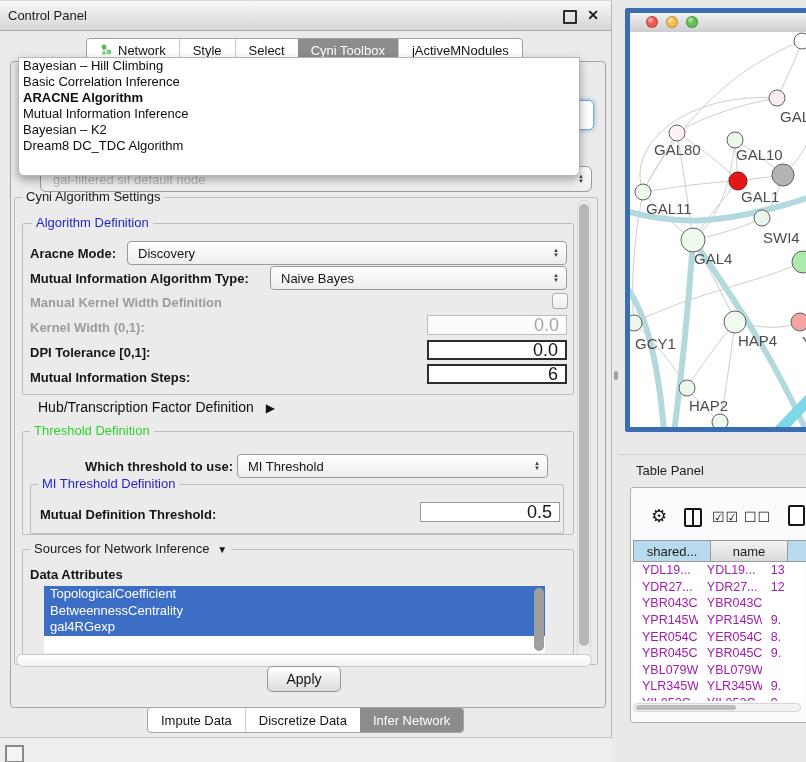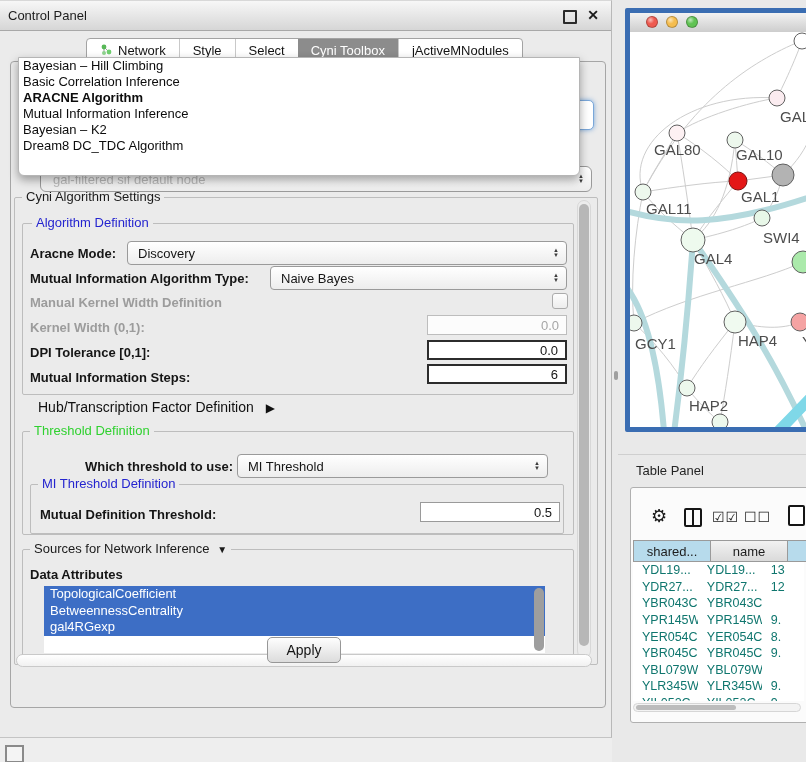--- a/index.html
+++ b/index.html
@@ -49,21 +49,21 @@
   .gt-black{color:#1a1a1a;} .gt-blue{color:#2424cf;} .gt-green{color:#2fd12f;}
 
   .lbl{position:absolute;font-size:13px;font-weight:bold;color:#151515;white-space:nowrap;}
   .lbl.dis{color:#9c9c9c;}
 
   .combo{position:absolute;height:24px;box-sizing:border-box;background:linear-gradient(#ffffff,#ededed);
          border:1px solid #9a9a9a;border-radius:4px;font-size:13px;display:flex;align-items:center;
          padding:0 24px 0 10px;cursor:pointer;}
   .stepper{position:absolute;right:7px;top:50%;transform:translateY(-50%);display:flex;flex-direction:column;
            align-items:center;font-size:6px;line-height:5px;color:#3c3c3c;}
-  .tfield{position:absolute;height:20px;box-sizing:border-box;background:#fff;font-size:13px;
+  .tfield{position:absolute;height:20px;box-sizing:border-box;background:#fff;font-size:18px;
           display:flex;align-items:center;justify-content:flex-end;padding:0 7px;}
   .tfield.dark{border:2px solid #2c2c2c;}
   .tfield.dis{border:1px solid #bdbdbd;color:#a6a6a6;background:#fcfcfc;}
   .tfield.etch{border:1px solid #9a9a9a;padding-left:44px;}
   .checkbox{position:absolute;width:14px;height:14px;border:1px solid #ababab;border-radius:3px;
             background:linear-gradient(#fdfdfd,#ededed);}
 
   #hub-row{left:30px;top:398px;font-size:14px;color:#101010;font-weight:normal;margin-left:8px;}
   #hub-arrow{font-size:12px;margin-left:8px;}
   #src-arrow{font-size:10px;margin-left:4px;}
@@ -73,21 +73,21 @@
   .attr-item{height:16.5px;line-height:16.5px;background:#3d6ec5;color:#fff;font-size:13px;padding-left:6px;}
   #attr-scroll{left:534px;top:587px;width:10px;height:63px;background:#9e9e9e;border-radius:5px;}
 
   
   #v-scroll-track{left:577px;top:199px;width:14px;height:458px;background:#ececec;
                   border:1px solid #d8d8d8;border-radius:7px;box-sizing:border-box;}
   #v-scroll-thumb{left:579px;top:203px;width:10px;height:442px;background:#b7b7b7;border-radius:5px;}
   #h-scroll-pill{left:16px;top:653px;width:576px;height:13px;border:1px solid #c9c9c9;border-radius:7px;
                  background:linear-gradient(#ffffff,#f1f1f1);box-sizing:border-box;}
 
-  #apply-btn{left:267px;top:636px;width:72px;height:24px;border:1px solid #979797;border-radius:5px;
+  #apply-btn{left:267px;top:665px;width:72px;height:24px;border:1px solid #979797;border-radius:5px;
              background:linear-gradient(#fefefe,#dcdcdc);font-size:14px;color:#141414;
              display:flex;align-items:center;justify-content:center;cursor:pointer;}
 
   #dock-icon{left:5px;top:745px;width:15px;height:14px;border:2px solid #8a8a8a;background:#f4f4f4;}
 
   
   #right-bg{left:612px;top:0;width:194px;height:762px;background:#e9e9e9;}
   #divider-handle{left:614px;top:371px;width:4px;height:9px;background:#9f9f9f;border-radius:2px;}
 
   #net-window{left:625px;top:8px;width:192px;height:424px;border:5px solid #3a6db2;border-radius:2px;
@@ -112,21 +112,21 @@
   #cb-unchecked{left:744px;top:509px;font-size:14px;letter-spacing:1px;}
   #doc-icon{left:788px;top:505px;width:13px;height:17px;border:2px solid #151515;border-radius:2px;background:#fff;}
 
   #thead{left:633px;top:540px;height:22px;display:flex;}
   .hcell{box-sizing:border-box;border:1px solid #9a9a9a;border-left:none;font-size:13px;color:#1d1d1d;
          display:flex;align-items:center;justify-content:center;background:linear-gradient(#f2f2f2,#dadada);}
   .hcell:first-child{border-left:1px solid #9a9a9a;}
   .hcell.hl{background:#b7dbec;}
   #tbody{left:633px;top:562px;width:171px;height:139px;overflow:hidden;background:#fff;}
   .trow{display:flex;height:16.6px;align-items:center;}
-  .trow span{display:block;font-size:12.5px;color:#0f766e;overflow:hidden;white-space:nowrap;box-sizing:border-box;padding-left:9px;}
+  .trow span{display:block;font-size:12.5px;color:#a21caf;overflow:hidden;white-space:nowrap;box-sizing:border-box;padding-left:9px;}
   #t-scroll-track{left:633px;top:703px;width:168px;height:9px;background:#f3f3f3;border:1px solid #d6d6d6;border-radius:5px;box-sizing:border-box;}
   #t-scroll-thumb{left:636px;top:705px;width:100px;height:5px;background:#bcbcbc;border-radius:3px;}
 </style>
 </head>
 <body>
 
 <div class="abs" id="cp-window">
   <div class="abs" id="cp-titlebar">
     <span class="abs" id="cp-title">Control Panel</span>
     <span class="abs" id="cp-float"></span>
@@ -249,20 +249,31 @@
       <div class="attr-item">gal4RGexp</div>
     </div>
   <div class="abs" id="attr-scroll"></div>
 
   <div class="abs" id="v-scroll-track"></div>
   <div class="abs" id="v-scroll-thumb"></div>
   <div class="abs" id="h-scroll-pill"></div>
 
   <div class="abs" id="apply-btn">Apply</div>
 
+  <div class="abs tabbar" id="bottom-tabs">
+      <div class="tab">
+        <span>Impute Data</span>
+      </div>
+      <div class="tab">
+        <span>Discretize Data</span>
+      </div>
+      <div class="tab sel">
+        <span>Infer Network</span>
+      </div>
+    </div>
 </div>
 
 <div class="abs" id="dock-icon"></div>
 
 <div class="abs" id="right-bg"></div>
 <div class="abs" id="divider-handle"></div>
 
 <div class="abs" id="net-window">
   <div class="abs" id="net-titlebar">
     <span class="tl" style="left: 16px; background: radial-gradient(circle at 35% 30%, rgba(255, 255, 255, 0.6), transparent 40%), rgb(238, 90, 80);"></span>

